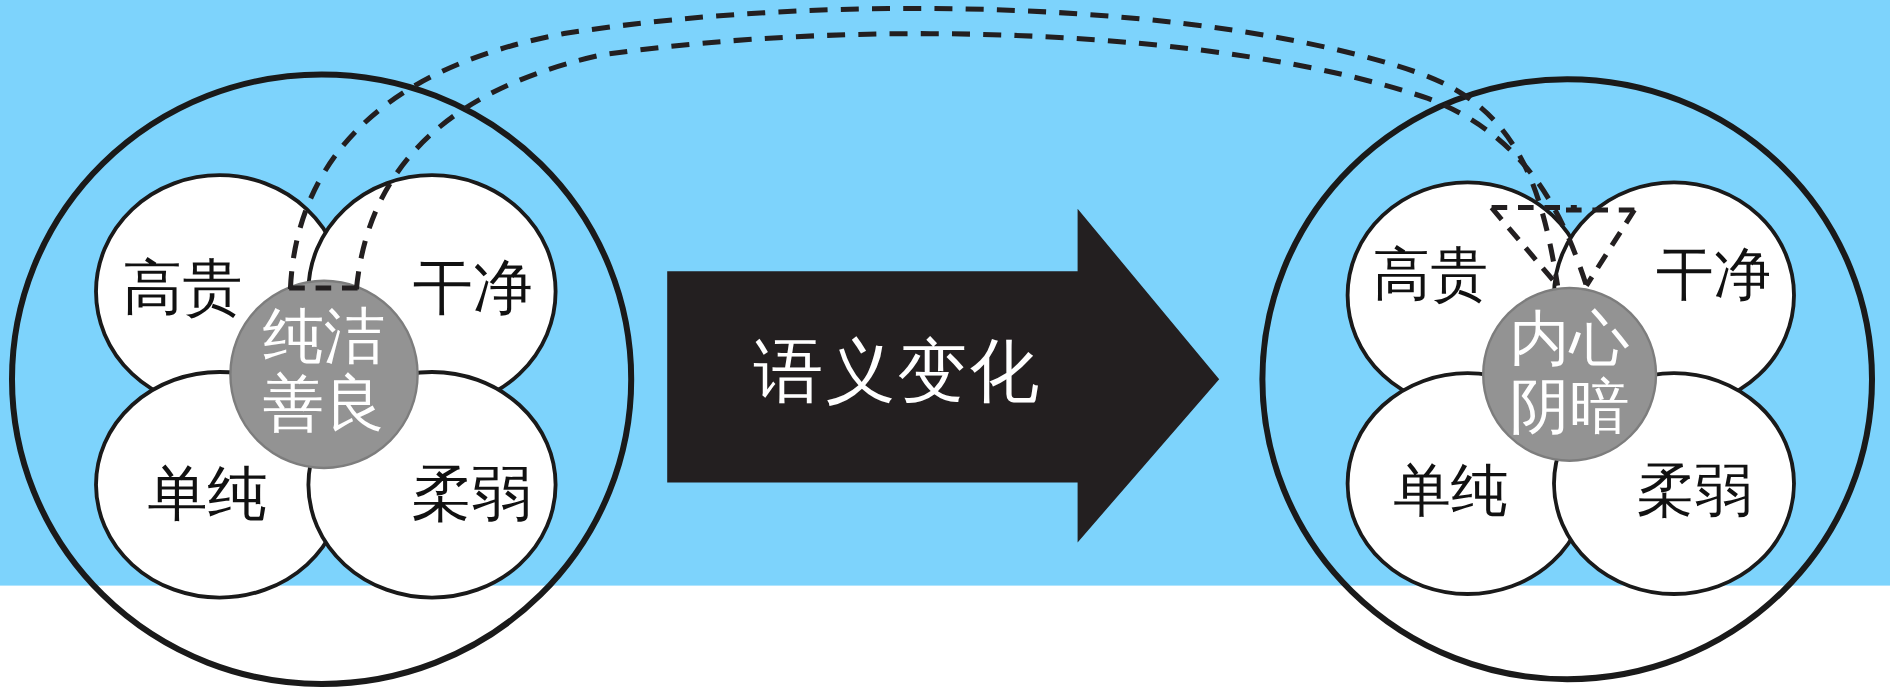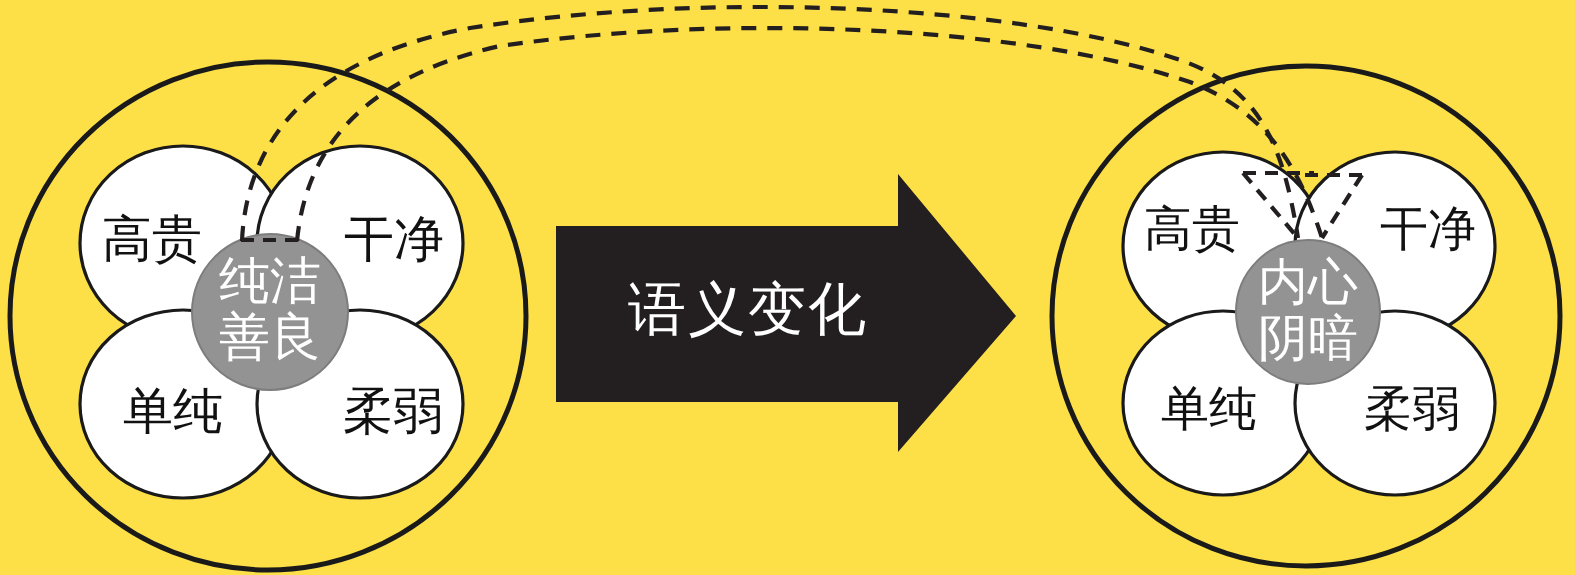--- a/index.html
+++ b/index.html
@@ -1,18 +1,18 @@
 <!DOCTYPE html>
 <html><head>
 <meta charset="utf-8">
 <style>
   html,body{margin:0;padding:0;background:#fff;}
   body{width:1575px;height:575px;overflow:hidden;
        font-family:"Liberation Serif","DejaVu Serif",serif;}
-  #stage{position:relative;width:1575px;height:575px;background:#fde047;text-align:right;}
+  #stage{position:relative;width:1575px;height:488px;background:#7dd3fc;text-align:right;}
   #stage svg{position:absolute;left:0;top:0;}
 </style>
 </head>
 <body>
 
 <div id="stage">
 
   <svg width="1575" height="575" viewBox="0 0 1575 575">
 
     <g>

